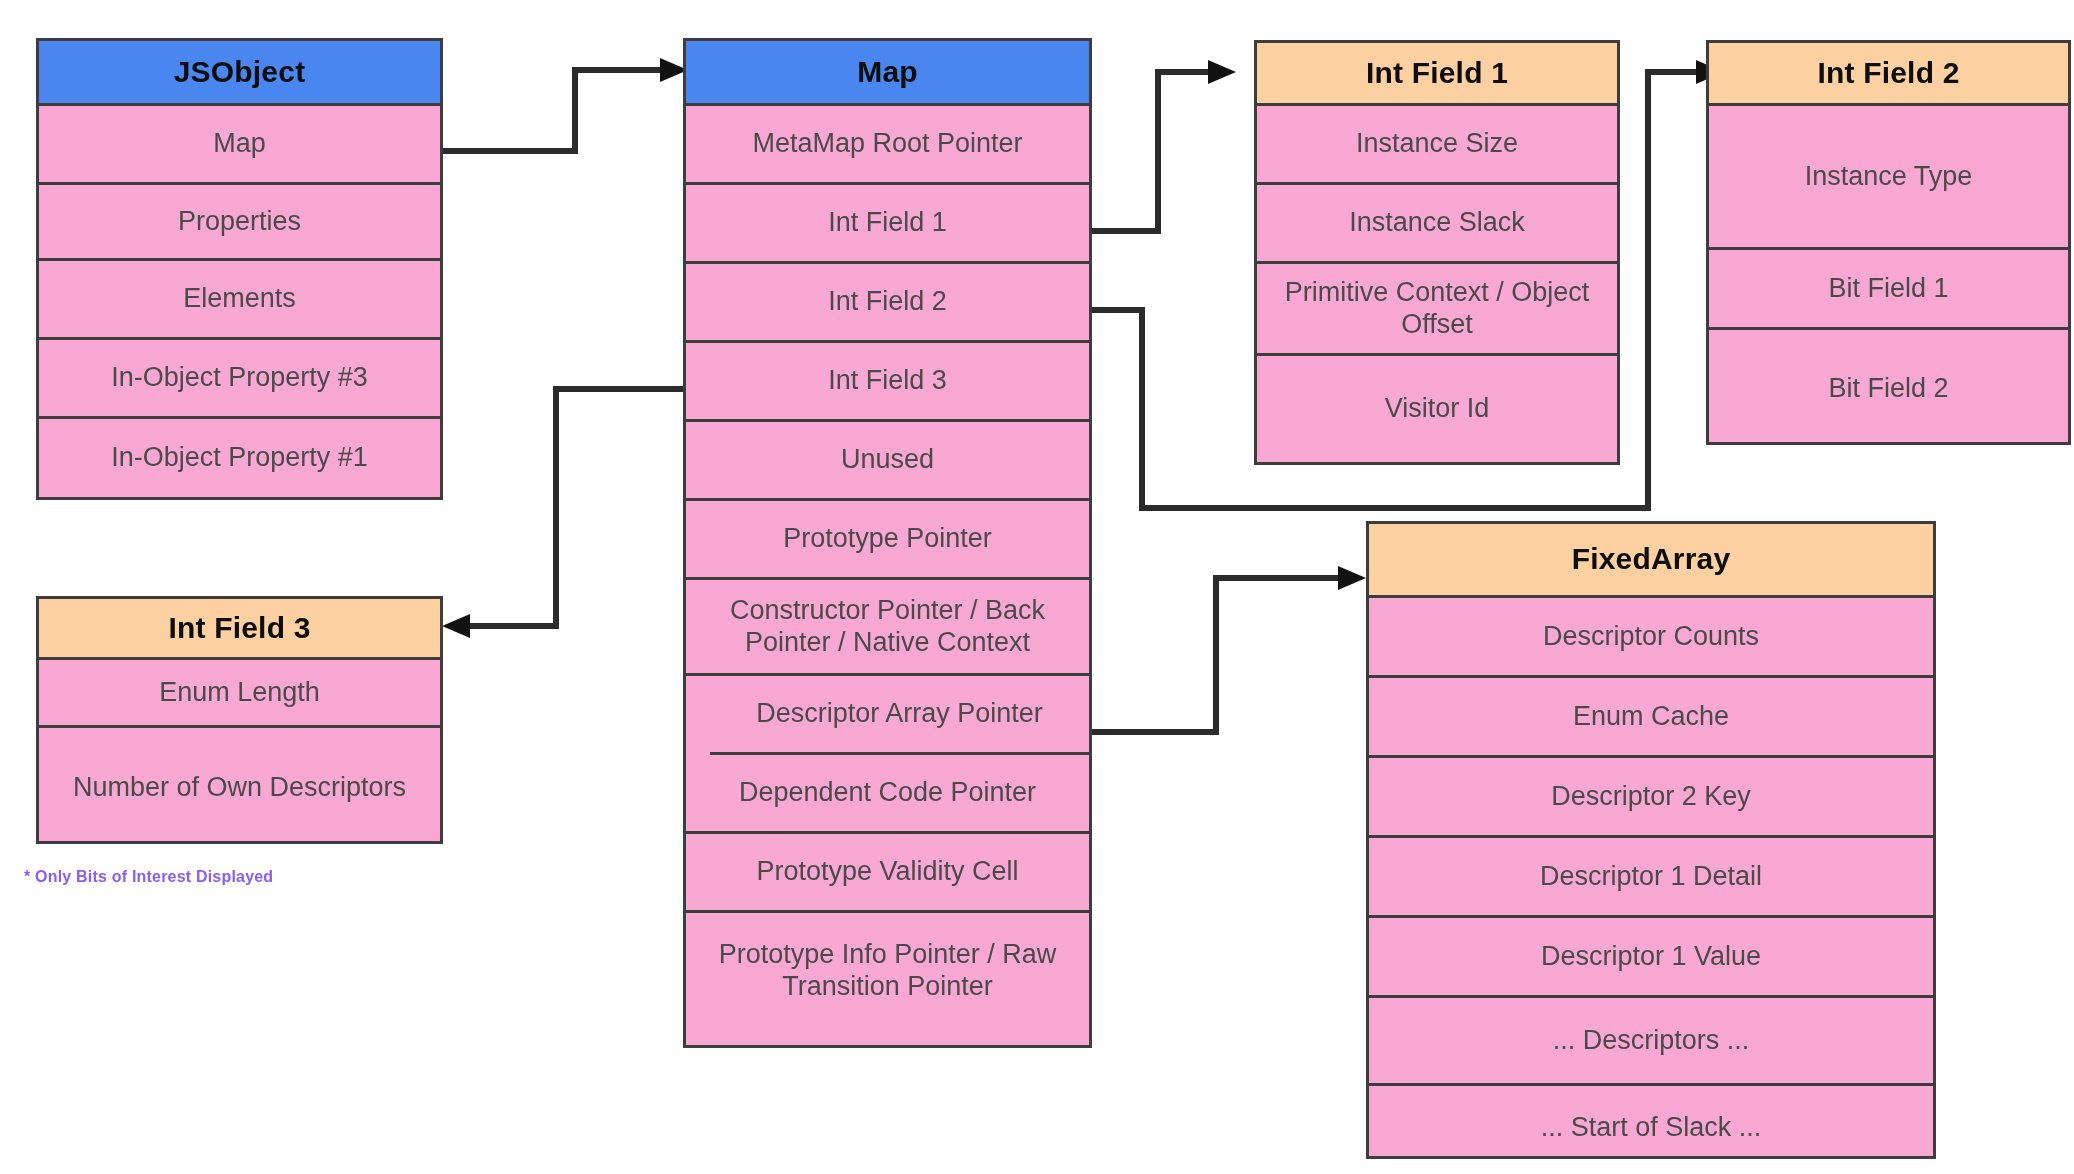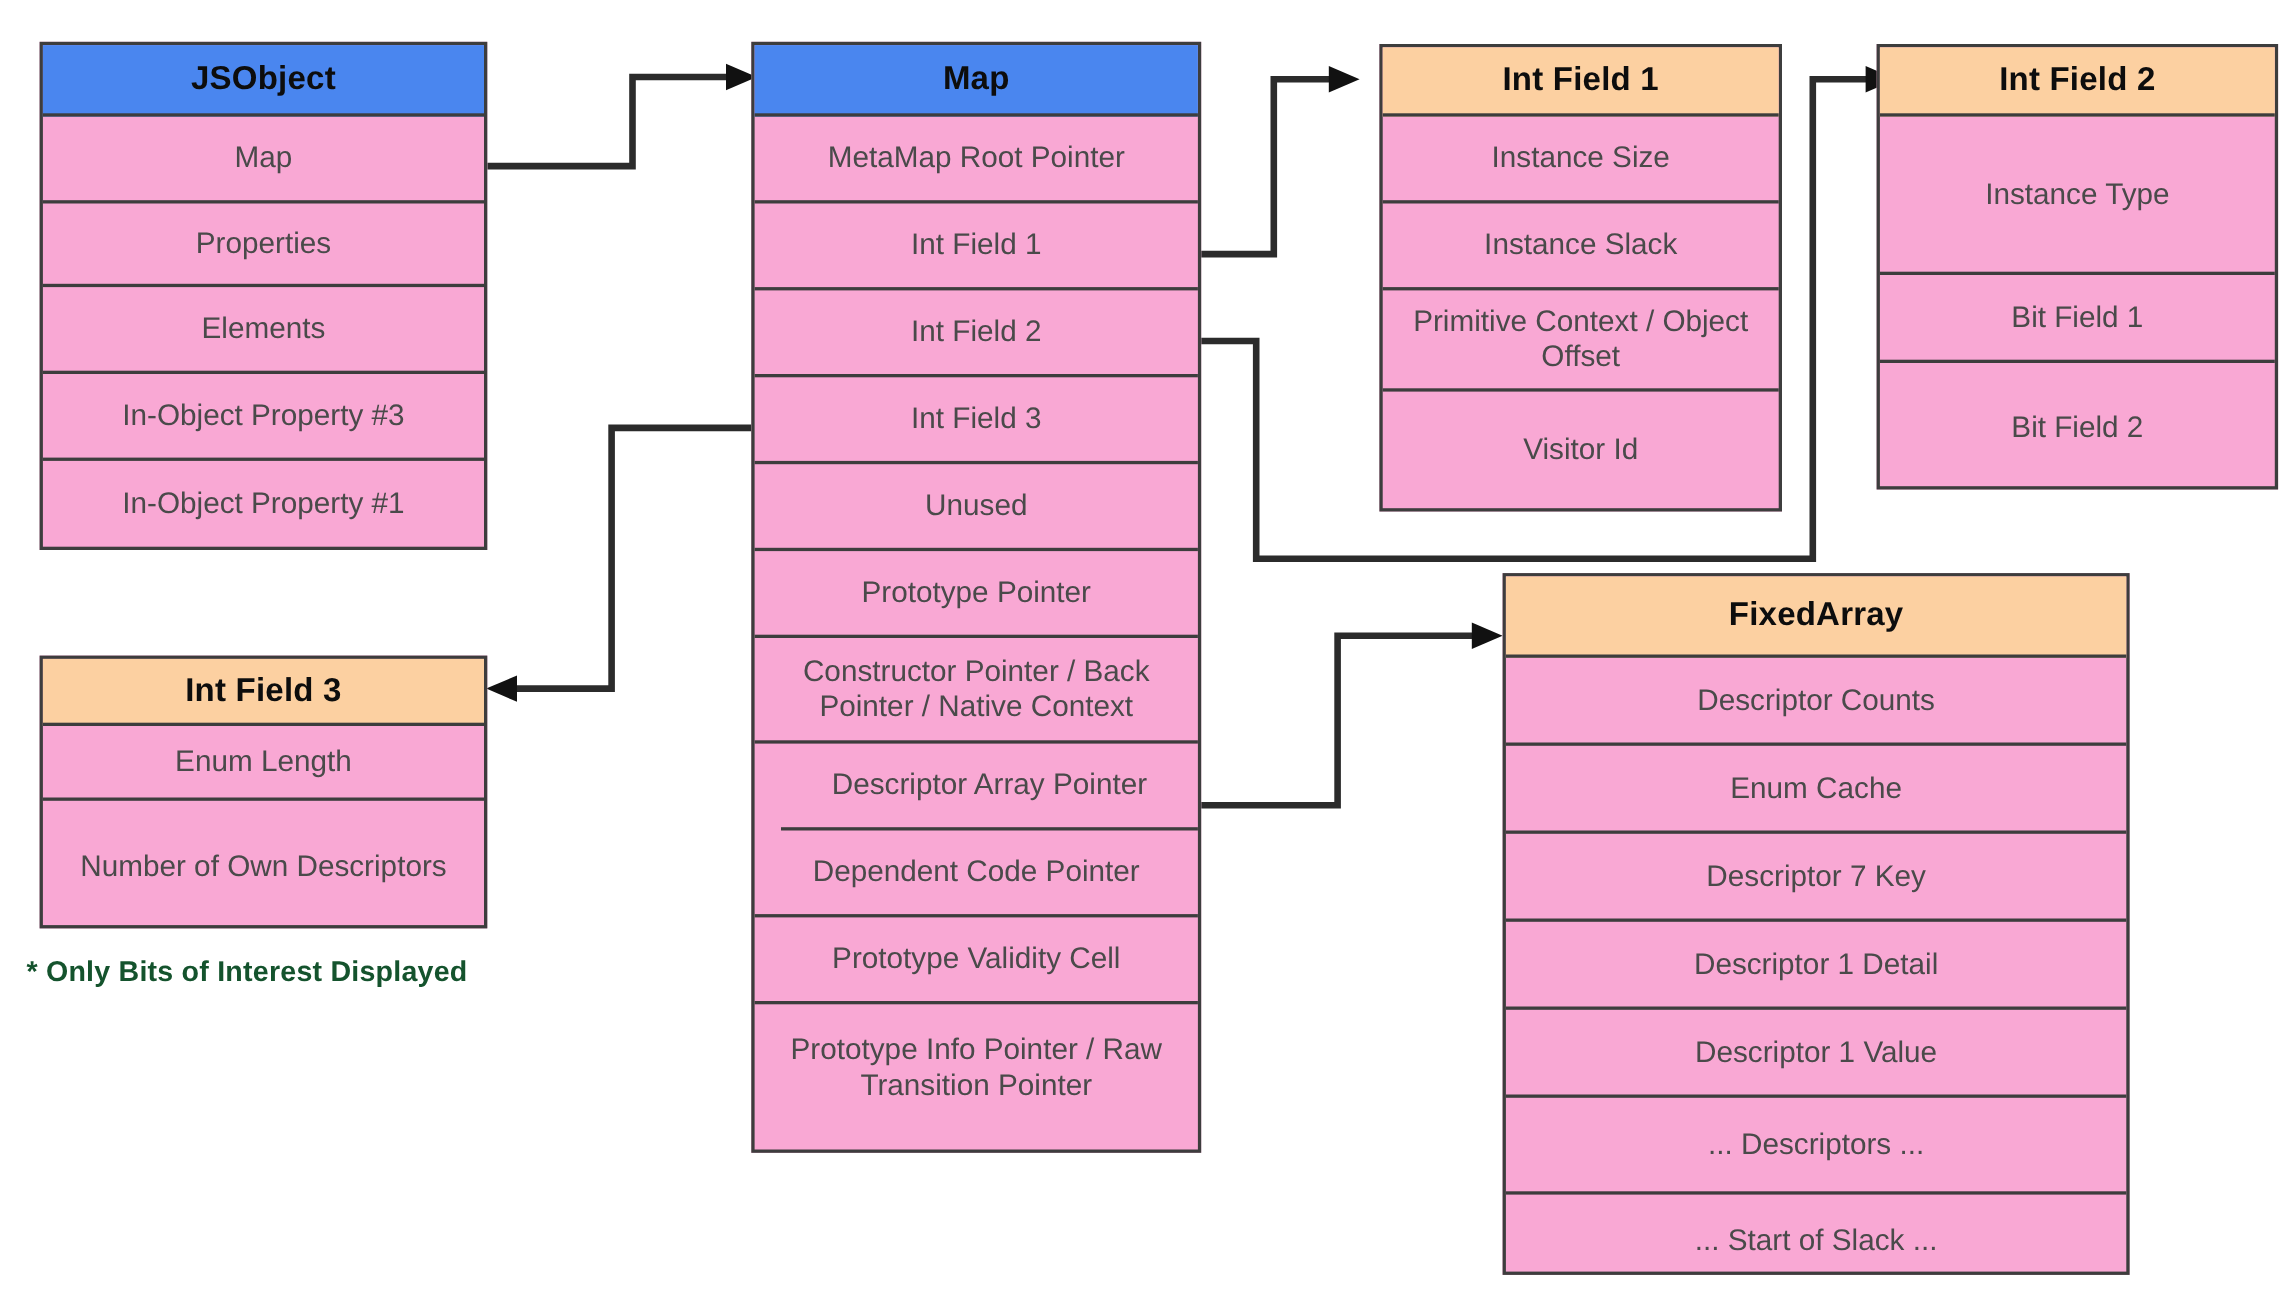--- a/index.html
+++ b/index.html
@@ -49,23 +49,23 @@
     text-align: center;
     font-size: 27px;
     color: #4a4a4a;
     line-height: 1.18;
     padding: 0 8px;
   }
   .row:last-child { border-bottom: none; }
 
   .footnote {
     position: absolute;
-    font-size: 26px;
+    font-size: 16px;
     font-weight: bold;
-    color: #14532d;
+    color: #8b5cf6;
     letter-spacing: 0.2px;
     white-space: nowrap;
     z-index: 4;
   }
   #wires {
     position: absolute;
     left: 0; top: 0;
     width: 2074px;
     height: 1174px;
     z-index: 2;
@@ -151,20 +151,20 @@
     <div class="row" style="height:68px;">Enum Length</div>
     <div class="row" style="height:119px;">Number of Own Descriptors</div>
   </div>
 
   <div class="footnote" style="left:24px; top:868px;">* Only Bits of Interest Displayed</div>
 
   <div class="box" style="left:1366px; top:521px; width:570px; height:638px;">
     <div class="hdr orange" style="height:74px;">FixedArray</div>
     <div class="row" style="height:80px;">Descriptor Counts</div>
     <div class="row" style="height:80px;">Enum Cache</div>
-    <div class="row" style="height:80px;">Descriptor 7 Key</div>
+    <div class="row" style="height:80px;">Descriptor 2 Key</div>
     <div class="row" style="height:80px;">Descriptor 1 Detail</div>
     <div class="row" style="height:80px;">Descriptor 1 Value</div>
     <div class="row" style="height:88px;">... Descriptors ...</div>
     <div class="row" style="height:84px;">... Start of Slack ...</div>
   </div>
 
 </div>
 
 </body></html>

